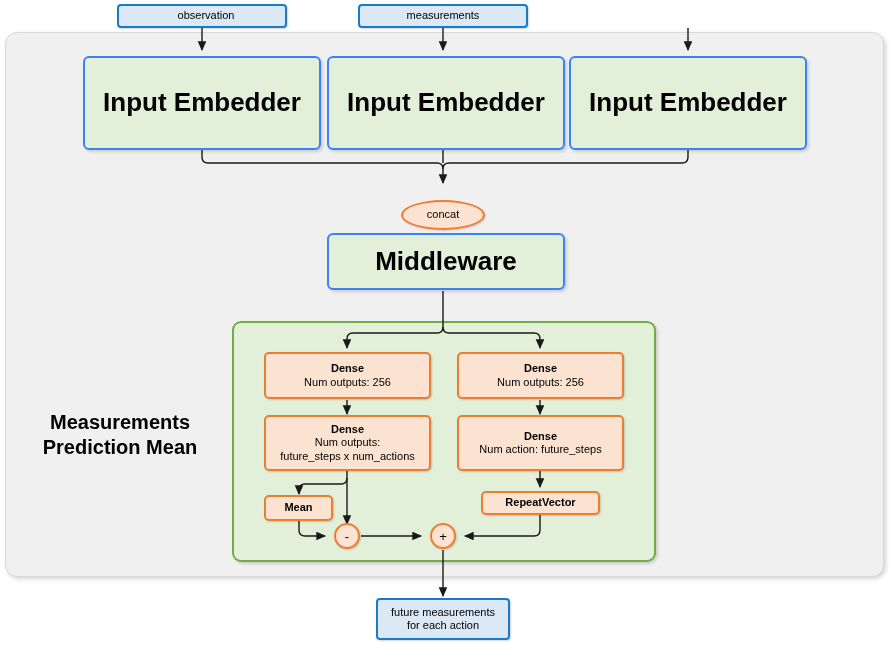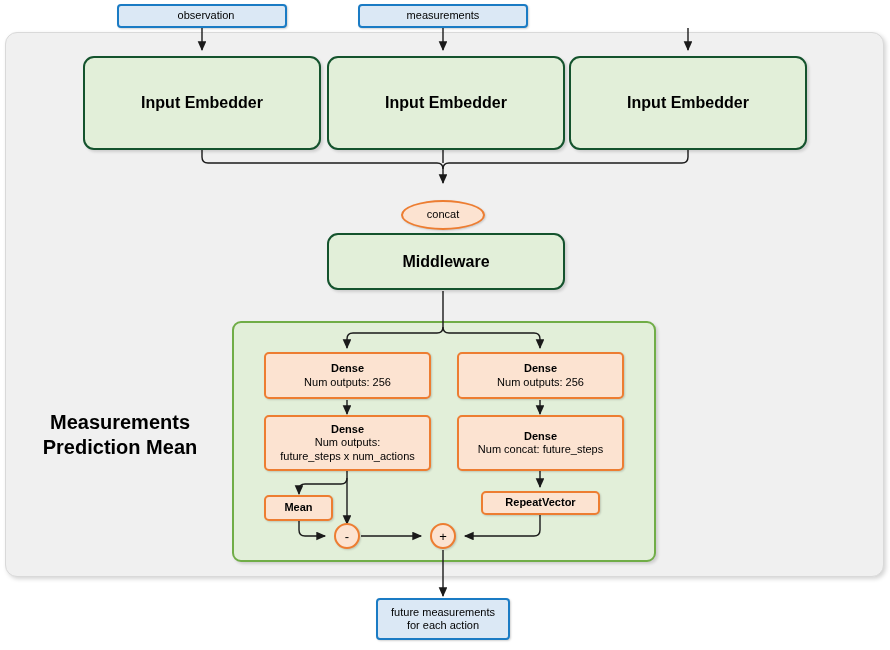--- a/index.html
+++ b/index.html
@@ -57,25 +57,25 @@
     background: #e2efd9;
     border: 2px solid #70ad47;
     border-radius: 9px;
     box-shadow: 2px 2px 3px rgba(0,0,0,0.14);
     box-sizing: border-box;
   }
 
   
   .green-box {
     background: #e2efd9;
-    border: 2px solid #14532d;
-    border-radius: 11px;
+    border: 2px solid #3b82f6;
+    border-radius: 6px;
     color: #000000;
     font-weight: bold;
-    font-size: 16px;
+    font-size: 26px;
     box-shadow: 2px 2px 3px rgba(0,0,0,0.14);
   }
 
   
   .orange-box {
     background: #fce3d1;
     border: 2px solid #ed7d31;
     border-radius: 5px;
     color: #000000;
     font-size: 11px;
@@ -221,21 +221,21 @@
     <span class="ttl">Mean</span>
   </div>
 
   <div class="node orange-box" style="left:457px; top:352px; width:167px; height:47px;">
     <span class="ttl">Dense</span>
     <span>Num outputs: 256</span>
   </div>
 
   <div class="node orange-box" style="left:457px; top:415px; width:167px; height:56px;">
     <span class="ttl">Dense</span>
-    <span>Num concat: future_steps</span>
+    <span>Num action: future_steps</span>
   </div>
 
   <div class="node orange-box" style="left:481px; top:491px; width:119px; height:24px;">
     <span class="ttl">RepeatVector</span>
   </div>
 
   <div class="node op-circle" style="left:334px; top:523px; width:26px; height:26px;">
     <span>-</span>
   </div>
 

